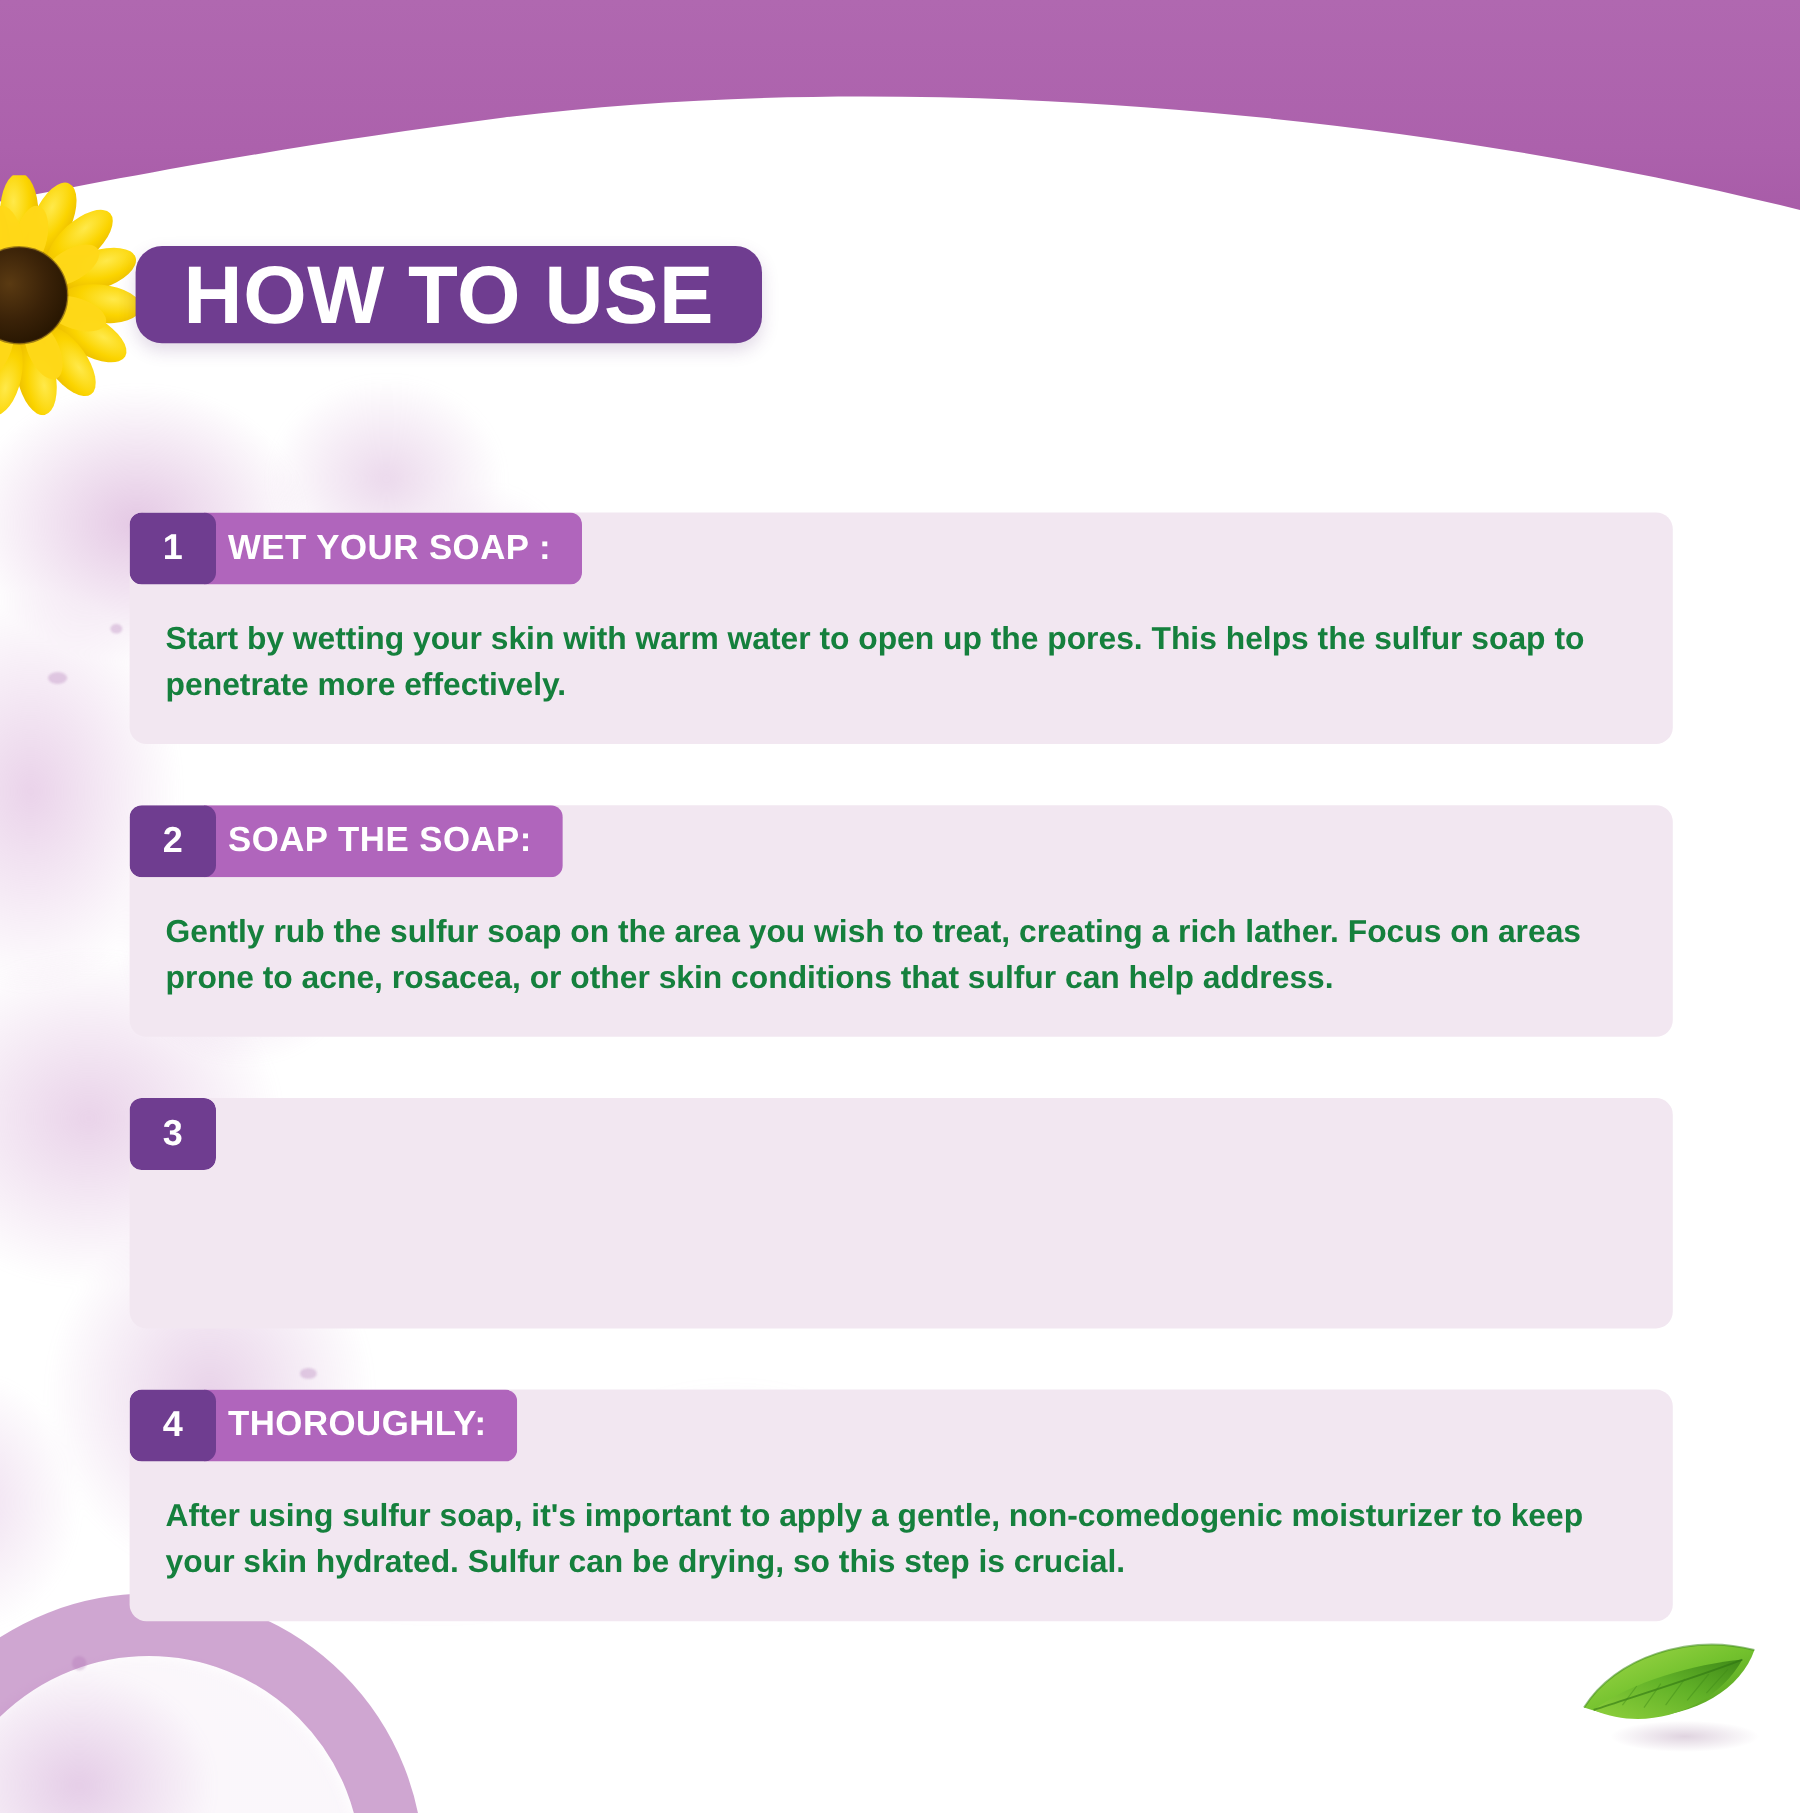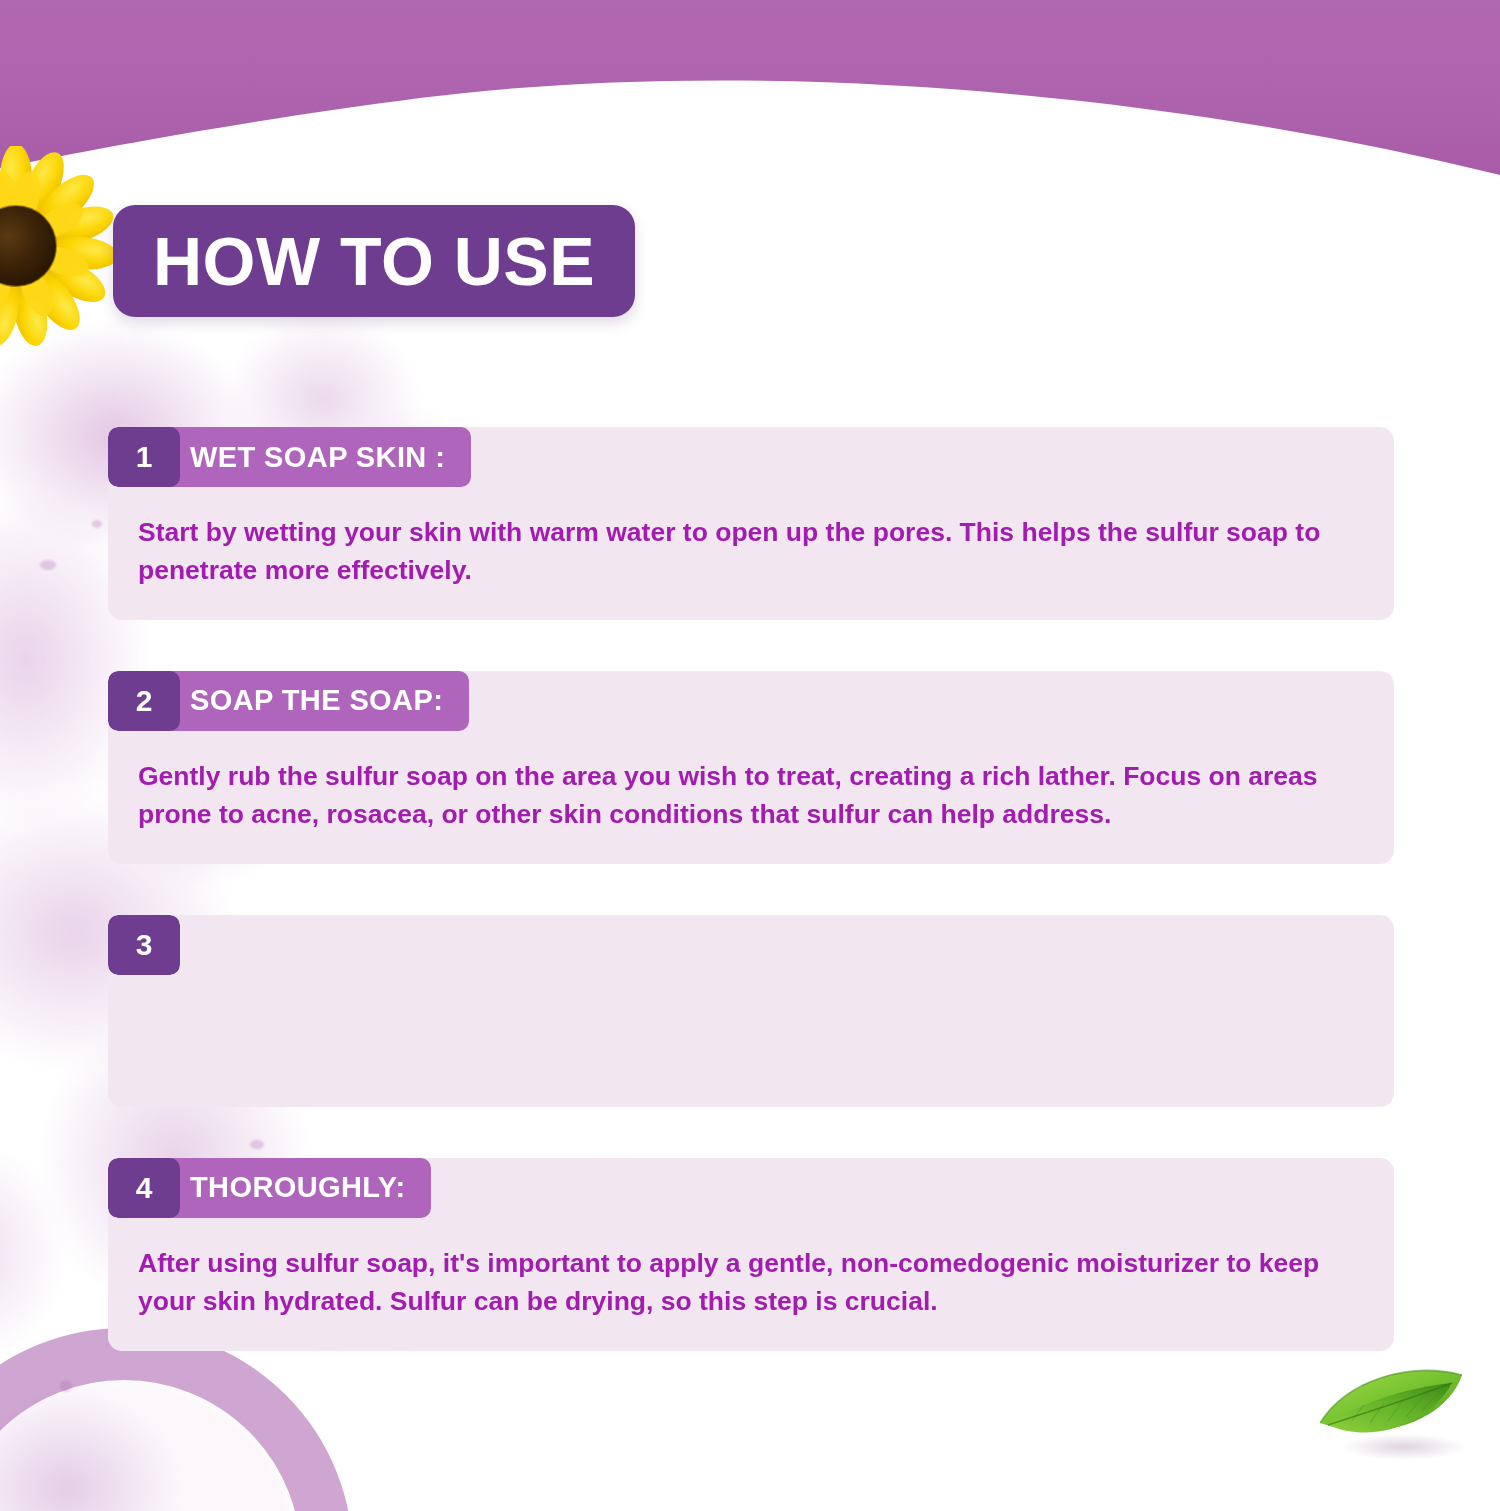--- a/index.html
+++ b/index.html
@@ -108,21 +108,21 @@
     position: absolute;
     left: 1312px; top: 1365px;
     width: 170px; height: 110px;
   }
   .leaves svg { display: block; }
 
   
   .title-banner {
     position: absolute;
     left: 113px; top: 205px;
-    width: 522px; height: 112px;
+    width: 522px; height: 81px;
     background: #6F3D90;
     border-radius: 22px;
     display: flex;
     align-items: center;
     justify-content: center;
     box-shadow: 0 6px 14px rgba(90,45,115,.18);
   }
   .title-banner h1 {
     color: #ffffff;
     font-size: 68px;
@@ -182,21 +182,21 @@
     display: flex;
     align-items: center;
     padding: 0 26px 0 20px;
     margin-left: -10px;
     border-radius: 0 8px 8px 0;
     position: relative;
     z-index: 1;
     white-space: nowrap;
   }
   .step-body {
-    color: #a21caf;
+    color: #15803d;
     font-size: 26.5px;
     font-weight: 700;
     line-height: 1.45;
     padding: 26px 30px 0 30px;
     max-width: 1255px;
   }
 </style>
 </head>
 <body>
 
@@ -315,21 +315,21 @@
   <div class="title-banner">
     <h1>HOW TO USE</h1>
   </div>
 
   <div class="steps">
 
     <div class="step">
       <div class="step-card">
         <div class="step-head">
           <div class="step-num">1</div>
-          <div class="step-title">WET SOAP SKIN :</div>
+          <div class="step-title">WET YOUR SOAP :</div>
         </div>
         <div class="step-body">Start by wetting your skin with warm water to open up the pores. This helps the sulfur soap to penetrate more effectively.</div>
       </div>
     </div>
 
     <div class="step">
       <div class="step-card">
         <div class="step-head">
           <div class="step-num">2</div>
           <div class="step-title">SOAP THE SOAP:</div>

